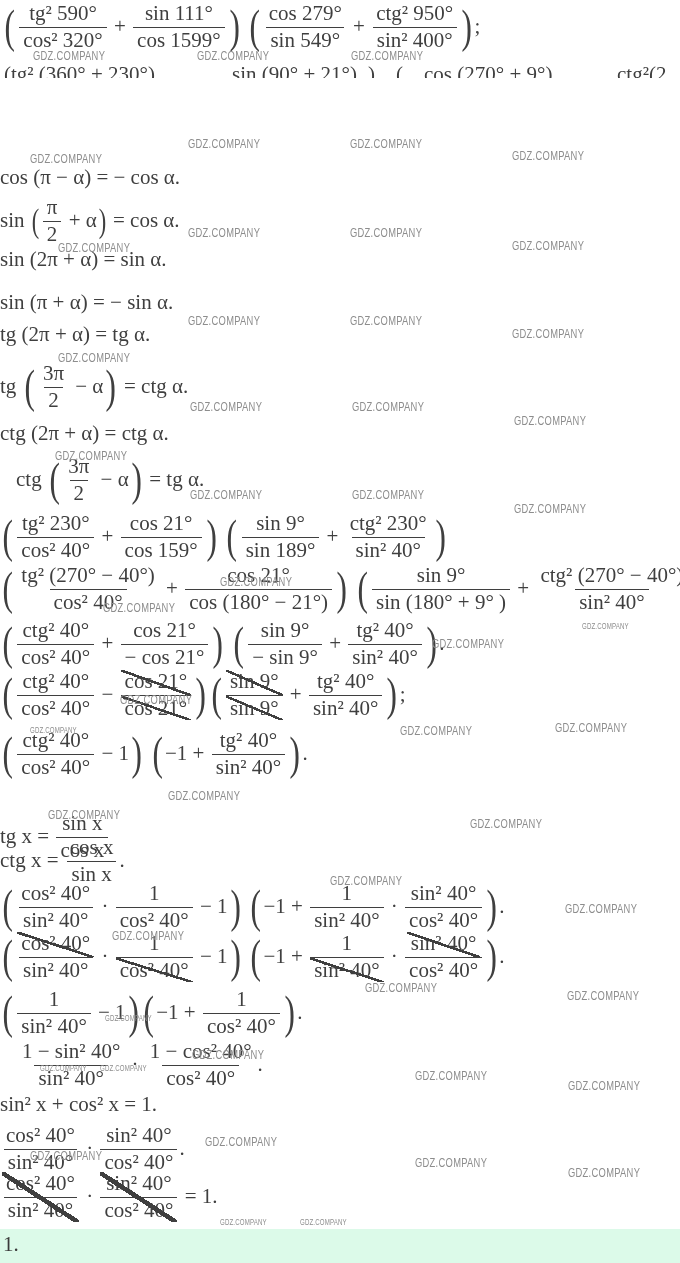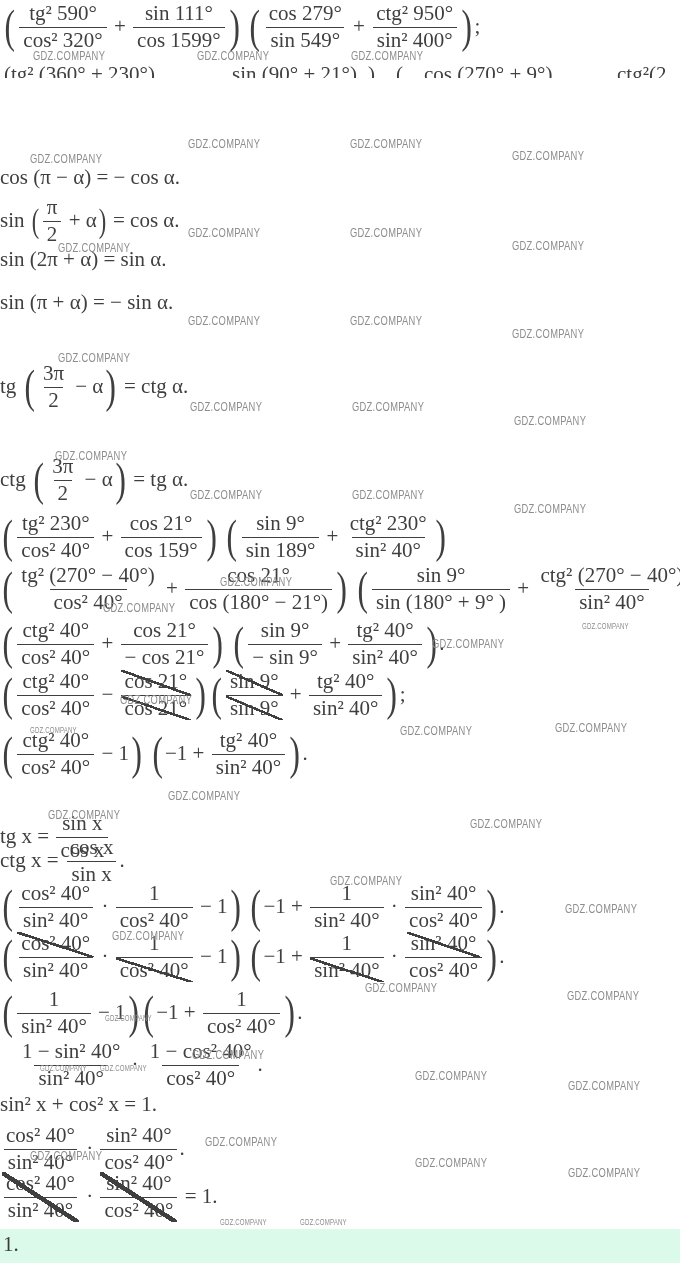--- a/index.html
+++ b/index.html
@@ -64,22 +64,24 @@
 <div id="page" style="color: rgb(63, 63, 63); background: rgb(255, 255, 255);">
   <div id="footer-band" style="background: rgb(220, 250, 233);">
     <span id="footer-label" style="color: rgb(59, 59, 59);">1.</span>
   </div>
 <div class="line" style="top: 2px; left: 2px;"><span class="par pb">(</span><span class="fr"><span class="n">tg² 590°</span><span class="d">cos² 320°</span></span><span class="tx"> + </span><span class="fr"><span class="n">sin 111°</span><span class="d">cos 1599°</span></span><span class="par pb">)</span><span class="tx"> </span><span class="par pb">(</span><span class="fr"><span class="n">cos 279°</span><span class="d">sin 549°</span></span><span class="tx"> + </span><span class="fr"><span class="n">ctg² 950°</span><span class="d">sin² 400°</span></span><span class="par pb">)</span><span class="tx">;</span></div>
     <div class="line clip" style="top: 63px; left: 0px; height: 15px;"><span class="tx abs" style="left: 4px;">(tg² (360° + 230°)</span><span class="tx abs" style="left: 232px;">sin (90° + 21°)</span><span class="tx abs" style="left: 368px;">)</span><span class="tx abs" style="left: 396px;">(</span><span class="tx abs" style="left: 424px;">cos (270° + 9°)</span><span class="tx abs" style="left: 617px;">ctg²(2</span></div>
     <div class="line" style="top: 166px; left: 0px;"><span class="tx">cos (π − α) = − cos α.</span></div>
     <div class="line" style="top: 196px; left: 0px;"><span class="tx">sin </span><span class="par pm">(</span><span class="fr"><span class="n">π</span><span class="d">2</span></span><span class="tx"> + α</span><span class="par pm">)</span><span class="tx"> = cos α.</span></div>
     <div class="line" style="top: 248px; left: 0px;"><span class="tx">sin (2π + α) = sin α.</span></div>
     <div class="line" style="top: 291px; left: 0px; font-family: Liberation Serif, serif;"><span class="tx">sin (π + α) = − sin α.</span></div>
+    <div class="line" style="top: 323px; left: 0px;"><span class="tx">tg (2π + α) = tg α.</span></div>
     <div class="line" style="top: 362px; left: 0px;"><span class="tx">tg </span><span class="par pb">(</span><span class="fr"><span class="n">3π</span><span class="d">2</span></span><span class="tx"> − α</span><span class="par pb">)</span><span class="tx"> = ctg α.</span></div>
-    <div class="line" style="top: 455px; left: 0px;"><span class="tx">ctg </span><span class="par pb">(</span><span class="fr"><span class="n">3π</span><span class="d">2</span></span><span class="tx"> − α</span><span class="par pb">)</span><span class="tx"> = tg α.</span></div>
+    <div class="line" style="top: 422px; left: 0px;"><span class="tx">ctg (2π + α) = ctg α.</span></div>
+    <div class="line" style="top: 455px; left: 0px; padding-left: 16px;"><span class="tx">ctg </span><span class="par pb">(</span><span class="fr"><span class="n">3π</span><span class="d">2</span></span><span class="tx"> − α</span><span class="par pb">)</span><span class="tx"> = tg α.</span></div>
     <div class="line" style="top: 512px; left: 0px;"><span class="par pb">(</span><span class="fr"><span class="n">tg² 230°</span><span class="d">cos² 40°</span></span><span class="tx"> + </span><span class="fr"><span class="n">cos 21°</span><span class="d">cos 159°</span></span><span class="par pb">)</span><span class="tx"> </span><span class="par pb">(</span><span class="fr"><span class="n">sin 9°</span><span class="d">sin 189°</span></span><span class="tx"> + </span><span class="fr"><span class="n">ctg² 230°</span><span class="d">sin² 40°</span></span><span class="par pb">)</span></div>
     <div class="line" style="top: 564px; left: 0px;"><span class="par pb">(</span><span class="fr"><span class="n">tg² (270° − 40°)</span><span class="d">cos² 40°</span></span><span class="tx"> + </span><span class="fr"><span class="n">cos 21°</span><span class="d">cos (180° − 21°)</span></span><span class="par pb">)</span><span class="tx"> </span><span class="par pb">(</span><span class="fr"><span class="n">sin 9°</span><span class="d">sin (180° + 9° )</span></span><span class="tx"> + </span><span class="fr"><span class="n">ctg² (270° − 40°)</span><span class="d">sin² 40°</span></span></div>
     <div class="line" style="top: 619px; left: 0px;"><span class="par pb">(</span><span class="fr"><span class="n">ctg² 40°</span><span class="d">cos² 40°</span></span><span class="tx"> + </span><span class="fr"><span class="n">cos 21°</span><span class="d">− cos 21°</span></span><span class="par pb">)</span><span class="tx"> </span><span class="par pb">(</span><span class="fr"><span class="n">sin 9°</span><span class="d">− sin 9°</span></span><span class="tx"> + </span><span class="fr"><span class="n">tg² 40°</span><span class="d">sin² 40°</span></span><span class="par pb">)</span><span class="tx">.</span></div>
     <div class="line" style="top: 670px; left: 0px;"><span class="par pb">(</span><span class="fr"><span class="n">ctg² 40°</span><span class="d">cos² 40°</span></span><span class="tx"> − </span><span class="fr"><span class="n sk">cos 21°</span><span class="d sk">cos 21°</span></span><span class="par pb">)</span><span class="par pb">(</span><span class="fr"><span class="n sk">sin 9°</span><span class="d sk">sin 9°</span></span><span class="tx"> + </span><span class="fr"><span class="n">tg² 40°</span><span class="d">sin² 40°</span></span><span class="par pb">)</span><span class="tx">;</span></div>
     <div class="line" style="top: 729px; left: 0px;"><span class="par pb">(</span><span class="fr"><span class="n">ctg² 40°</span><span class="d">cos² 40°</span></span><span class="tx"> − 1</span><span class="par pb">)</span><span class="tx"> </span><span class="par pb">(</span><span class="tx">−1 + </span><span class="fr"><span class="n">tg² 40°</span><span class="d">sin² 40°</span></span><span class="par pb">)</span><span class="tx">.</span></div>
     <div class="line" style="top: 812px; left: 0px;"><span class="tx">tg x = </span><span class="fr"><span class="n">sin x</span><span class="d">cos x</span></span></div>
     <div class="line" style="top: 836px; left: 0px;"><span class="tx">ctg x = </span><span class="fr"><span class="n">cos x</span><span class="d">sin x</span></span><span class="tx">.</span></div>
     <div class="line" style="top: 882px; left: 0px;"><span class="par pb">(</span><span class="fr"><span class="n">cos² 40°</span><span class="d">sin² 40°</span></span><span class="tx"> · </span><span class="fr"><span class="n">1</span><span class="d">cos² 40°</span></span><span class="tx"> − 1</span><span class="par pb">)</span><span class="tx"> </span><span class="par pb">(</span><span class="tx">−1 + </span><span class="fr"><span class="n">1</span><span class="d">sin² 40°</span></span><span class="tx"> · </span><span class="fr"><span class="n">sin² 40°</span><span class="d">cos² 40°</span></span><span class="par pb">)</span><span class="tx">.</span></div>
     <div class="line" style="top: 932px; left: 0px;"><span class="par pb">(</span><span class="fr"><span class="n sk">cos² 40°</span><span class="d">sin² 40°</span></span><span class="tx"> · </span><span class="fr"><span class="n">1</span><span class="d sk">cos² 40°</span></span><span class="tx"> − 1</span><span class="par pb">)</span><span class="tx"> </span><span class="par pb">(</span><span class="tx">−1 + </span><span class="fr"><span class="n">1</span><span class="d sk">sin² 40°</span></span><span class="tx"> · </span><span class="fr"><span class="n sk">sin² 40°</span><span class="d">cos² 40°</span></span><span class="par pb">)</span><span class="tx">.</span></div>
     <div class="line" style="top: 988px; left: 0px;"><span class="par pb">(</span><span class="fr"><span class="n">1</span><span class="d">sin² 40°</span></span><span class="tx"> − 1</span><span class="par pb">)</span><span class="par pb">(</span><span class="tx">−1 + </span><span class="fr"><span class="n">1</span><span class="d">cos² 40°</span></span><span class="par pb">)</span><span class="tx">.</span></div>

